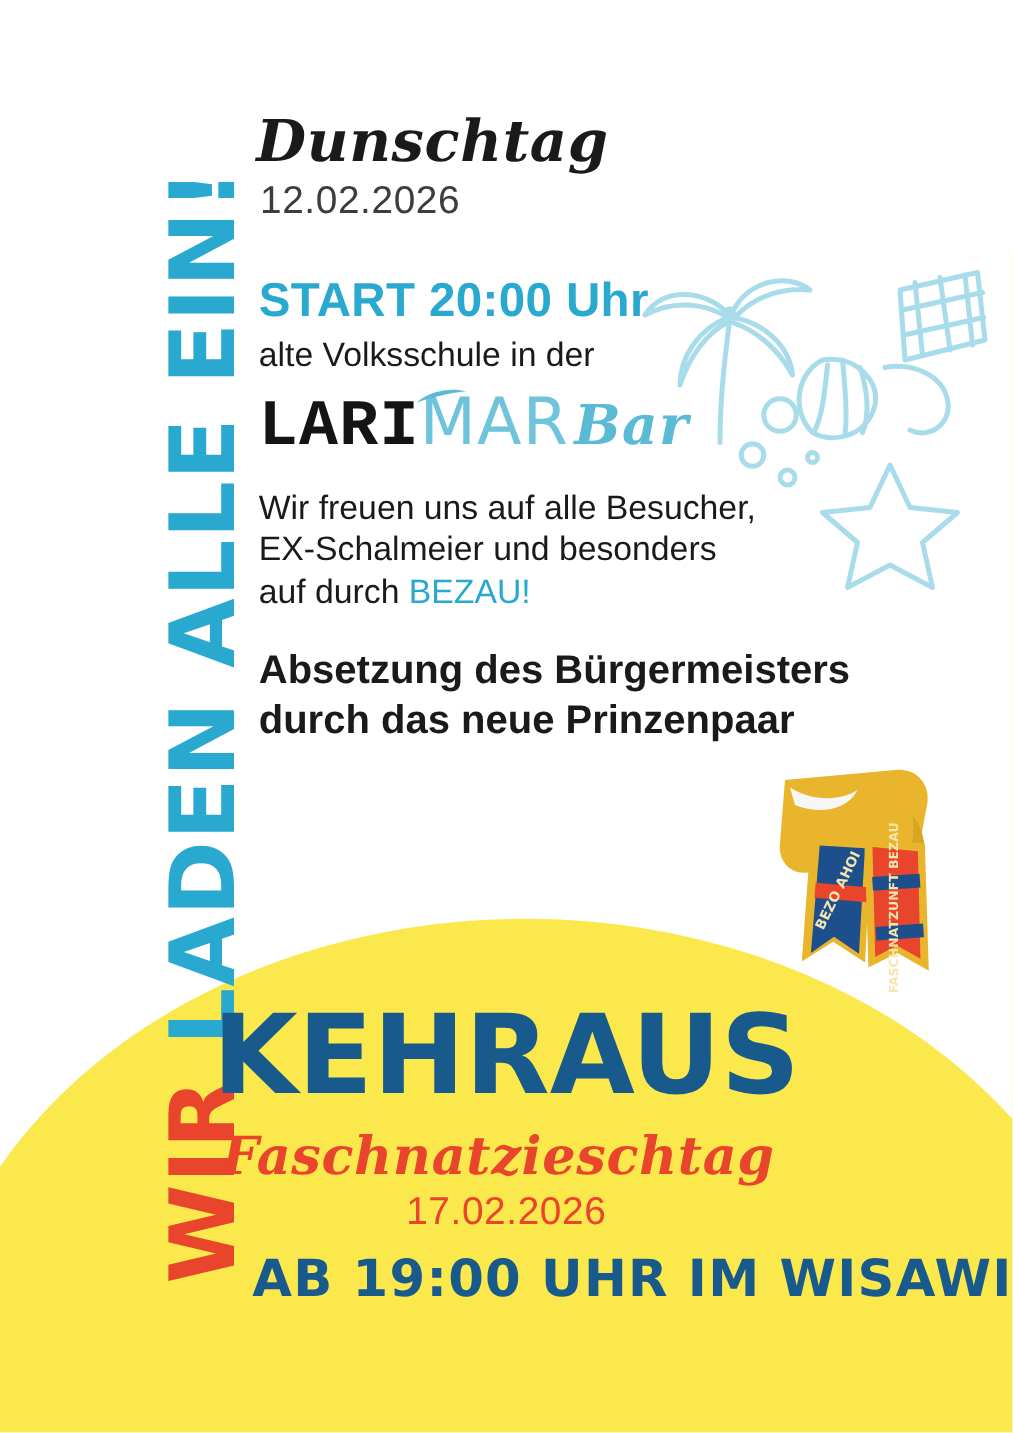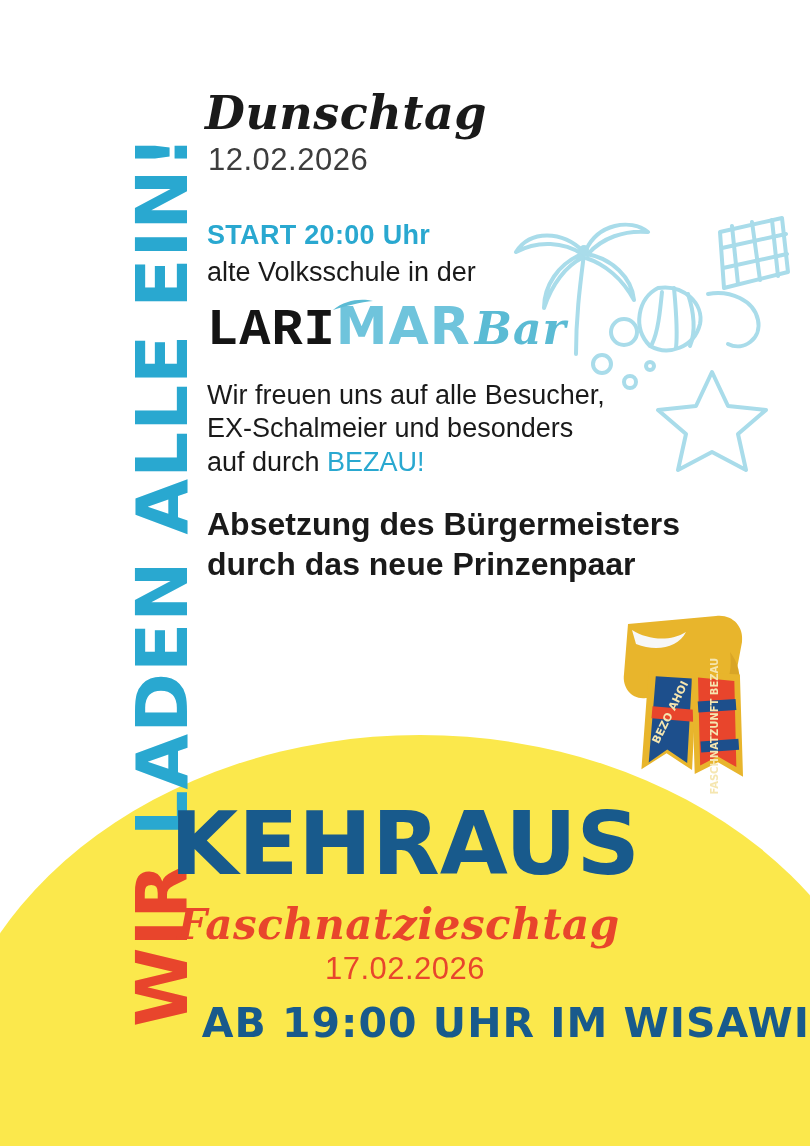--- a/index.html
+++ b/index.html
@@ -90,21 +90,21 @@
   }
 
   .date-1 {
     font-size: 31px;
     color: #3d3d3d;
     margin: 2px 0 0 5px;
     letter-spacing: 0.5px;
   }
 
   .start-line {
-    font-size: 27px;
+    font-size: 38px;
     font-weight: 700;
     color: #29A8D0;
     margin: 42px 0 0 4px;
     letter-spacing: 0.3px;
   }
   .venue-line {
     font-size: 27px;
     color: #1a1a1a;
     margin: 6px 0 0 4px;
   }
@@ -117,21 +117,21 @@
     position: relative;
     display: inline-block;
   }
   .larimar .lari {
     font-family: Liberation Mono, monospace;
     font-weight: 700;
     color: #141414;
   }
   .larimar .mar {
     font-family: "DejaVu Sans", sans-serif;
-    font-weight: 700;
+    font-weight: 400;
     color: #6FC4DC;
   }
   .larimar .bar {
     font-family: "DejaVu Serif", serif;
     font-style: italic;
     font-weight: 700;
     font-size: 44px;
     color: #5BBBD4;
     margin-left: 4px;
   }

